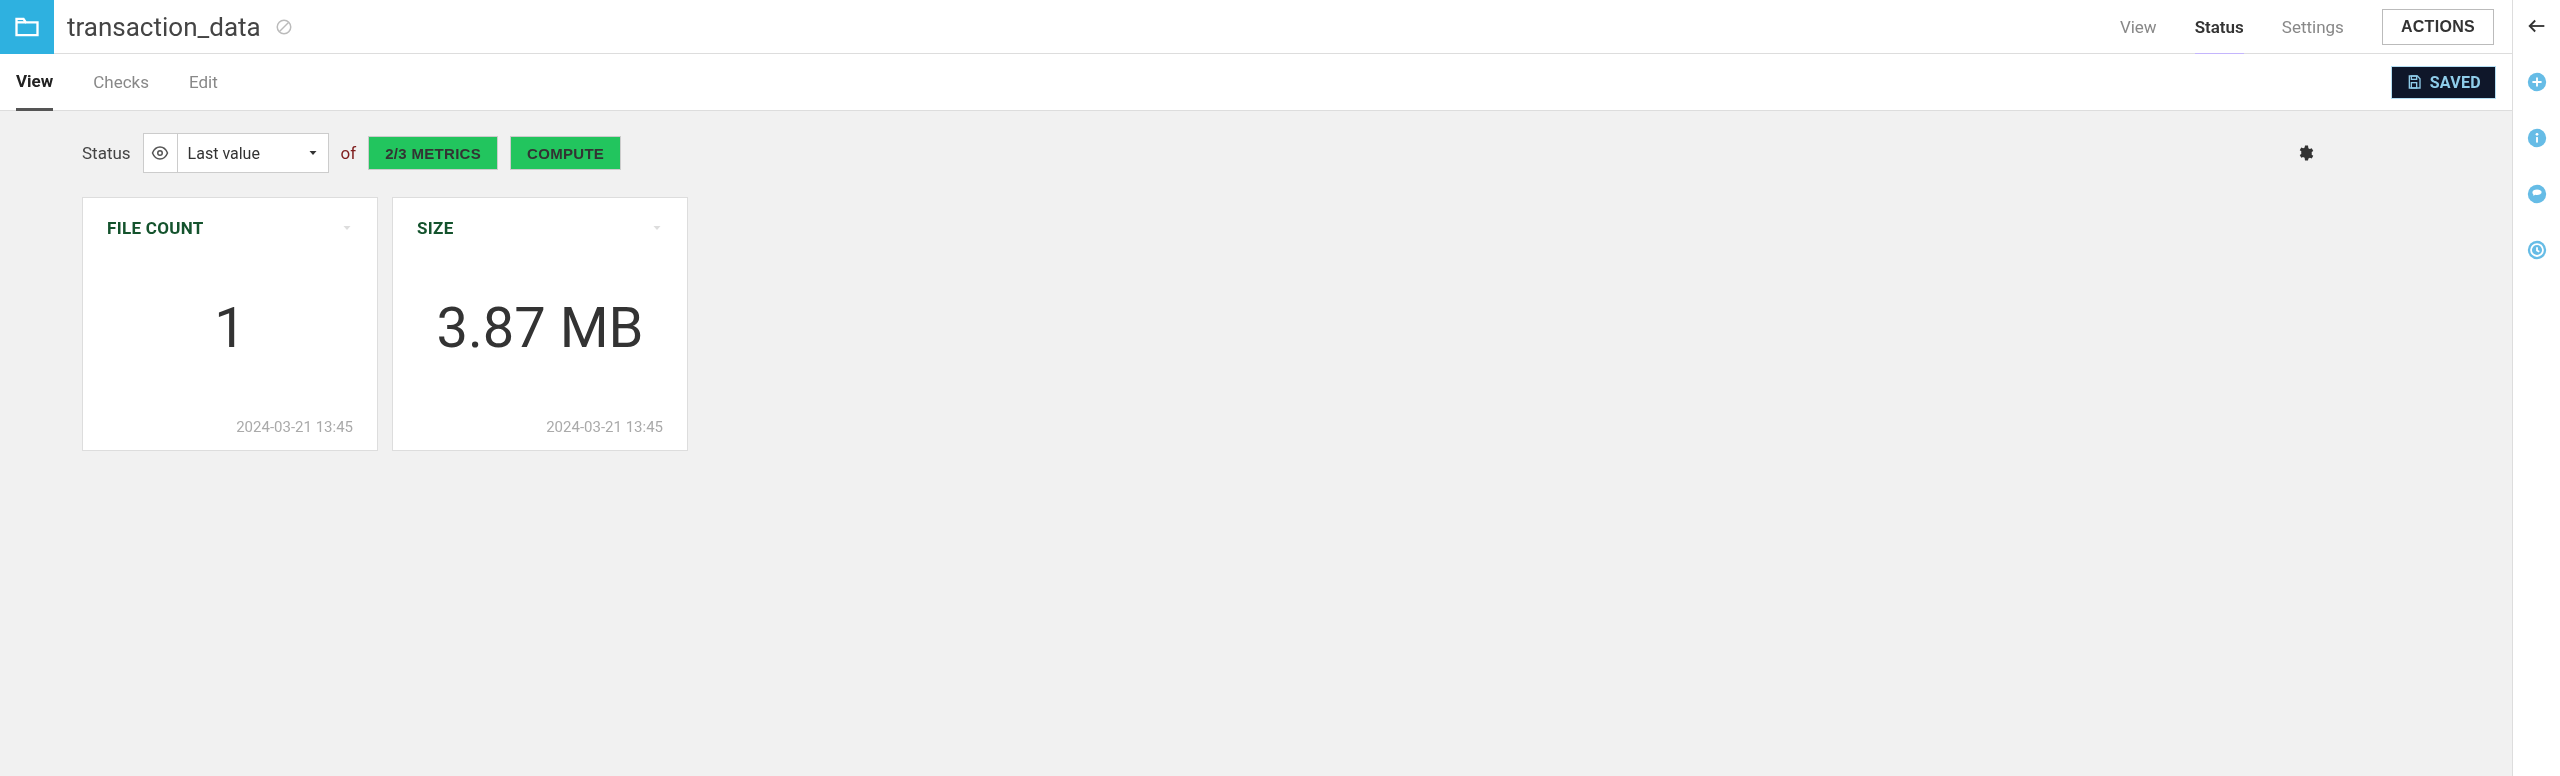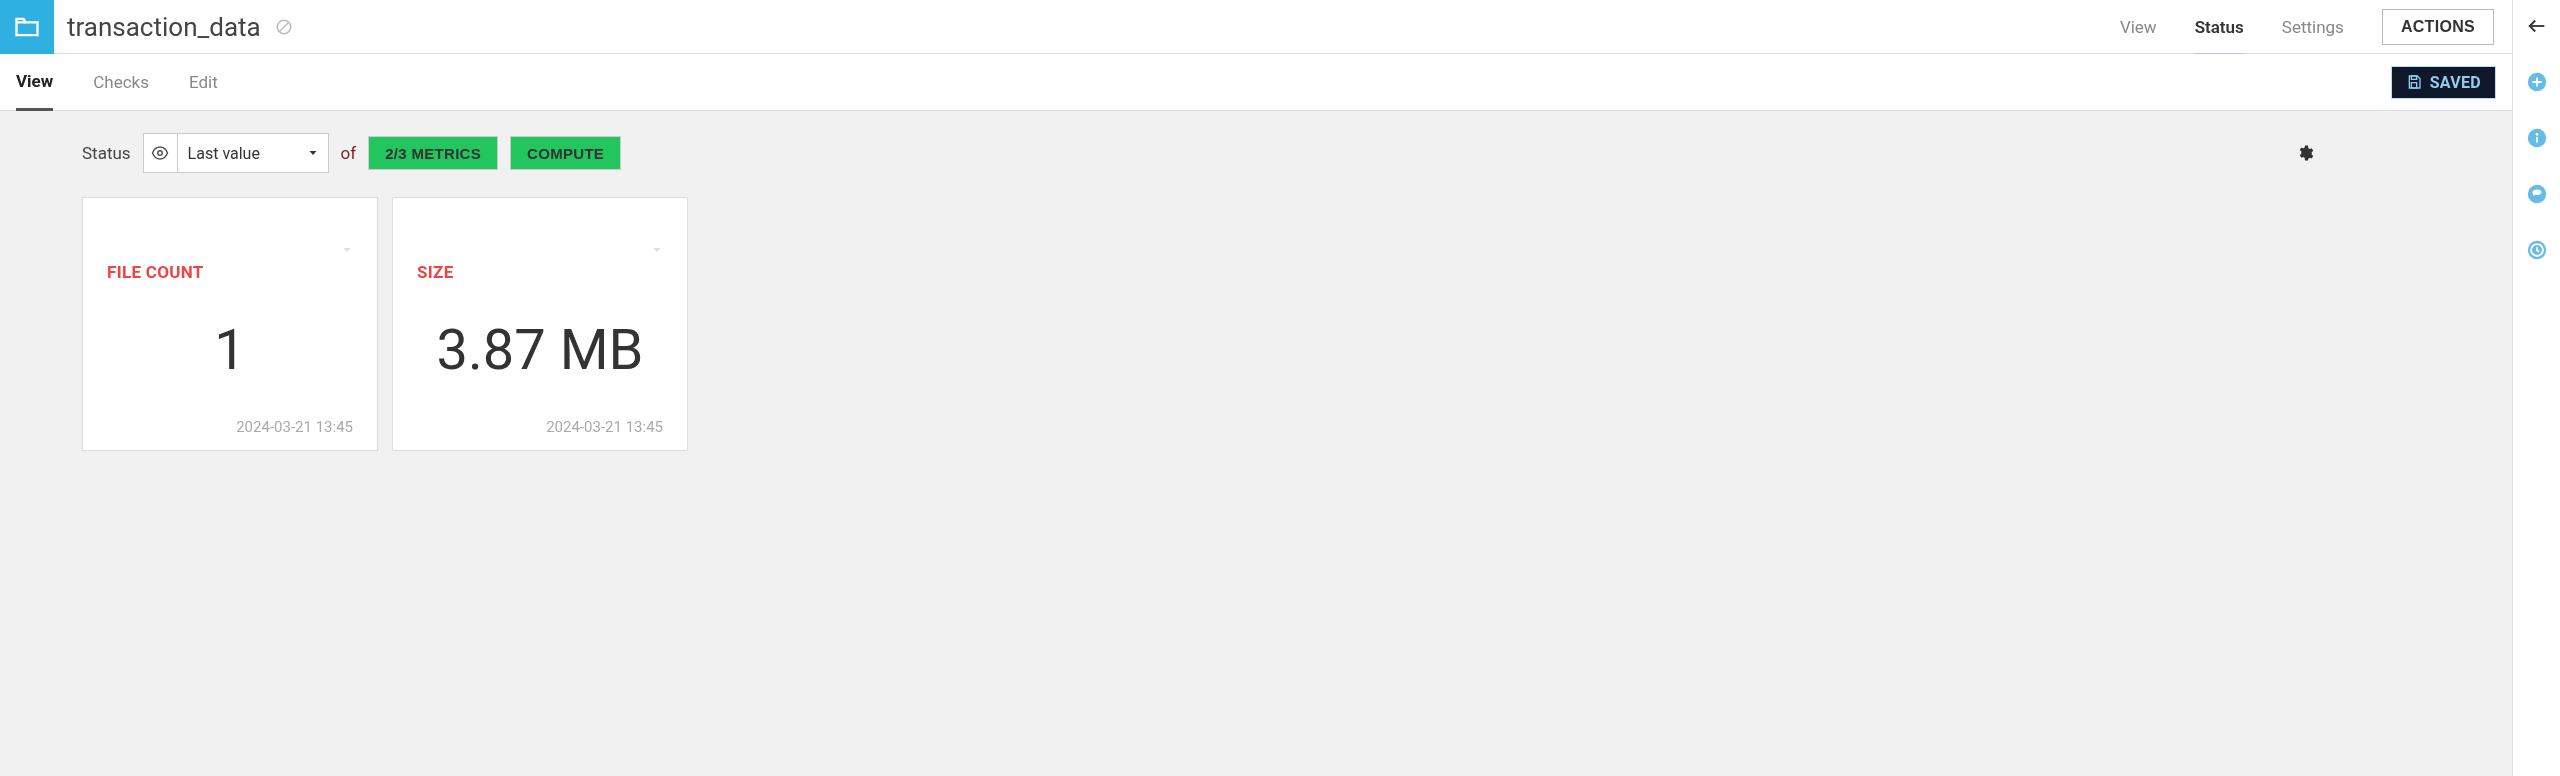--- a/index.html
+++ b/index.html
@@ -37,21 +37,21 @@
   .display-select .sel-text { padding: 0 10px; font-size: 16px; color: #333; min-width: 120px; }
   .display-select .chev-box { width: 30px; display: flex; align-items: center; justify-content: center; }
   .metrics-btn, .compute-btn { border: 1px solid #ccc; background: #22c55e; height: 34px; padding: 4px 16px; font-size: 15px; font-weight: 700; color: #333; cursor: pointer; letter-spacing: 0.3px; }
   .of-label { font-size: 17px; color: #7f1d1d; }
   .gear-right { margin-left: auto; margin-right: 170px; color: #333; cursor: pointer; }
 
   
   .cards { display: flex; gap: 14px; margin-left: 54px; }
   .card { width: 296px; height: 254px; background: #fff; border: 1px solid #ddd; display: flex; flex-direction: column; padding: 20px 24px 14px 24px; position: relative; }
   .card-head { display: flex; align-items: center; justify-content: space-between; }
-  .card-title { font-size: 17px; font-weight: 700; color: #ef4444; letter-spacing: 0.3px; margin-top: 44px; }
+  .card-title { font-size: 17px; font-weight: 700; color: #14532d; letter-spacing: 0.3px; }
   .card-caret { color: #ccc; }
   .card-value { flex: 1; display: flex; align-items: center; justify-content: center; font-size: 56px; font-weight: 400; color: #333; }
   .card-ts { text-align: right; font-size: 15px; color: #aaa; }
 
   
   .rail-icon { width: 24px; height: 24px; display: flex; align-items: center; justify-content: center; cursor: pointer; }
   .rail-blue { color: #66bce6; }
 
   svg { display: block; }
 </style>

